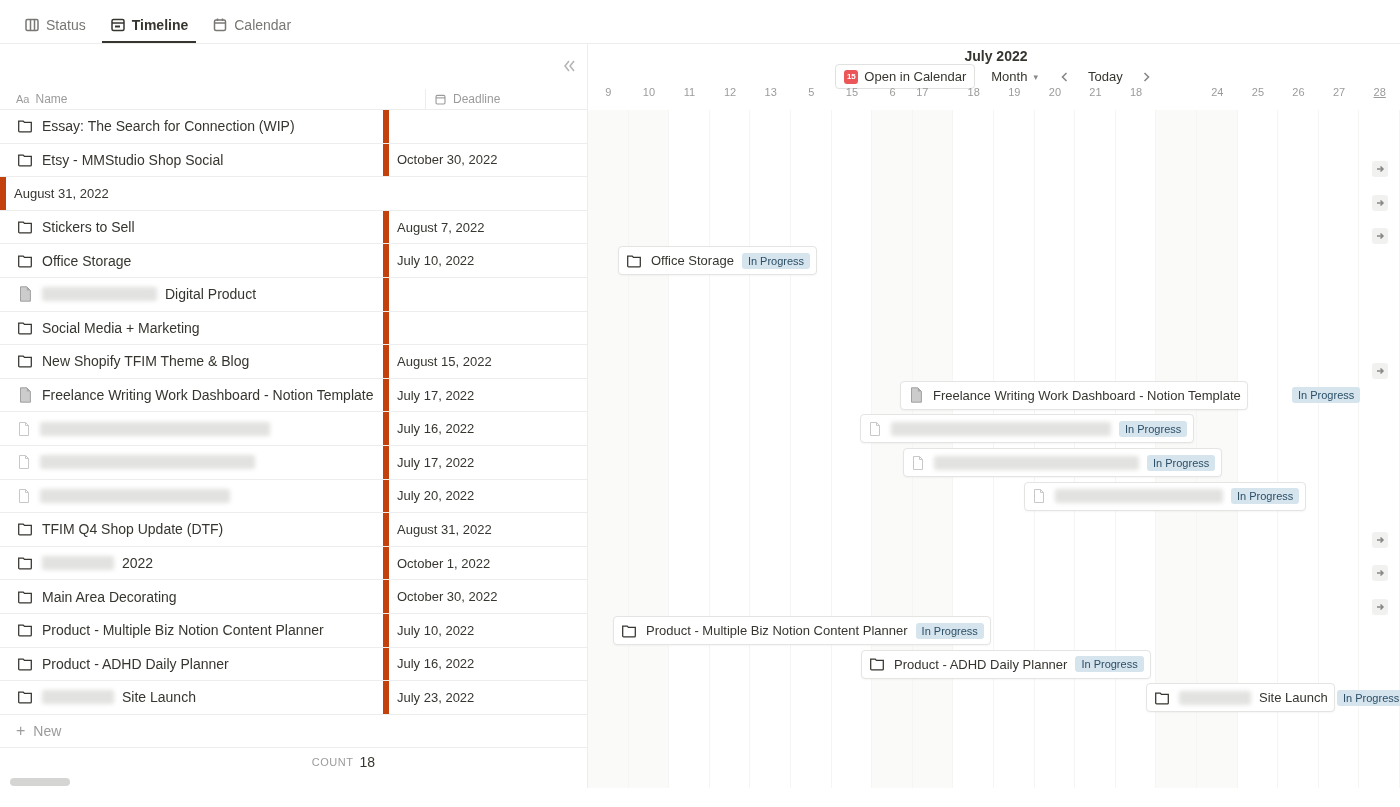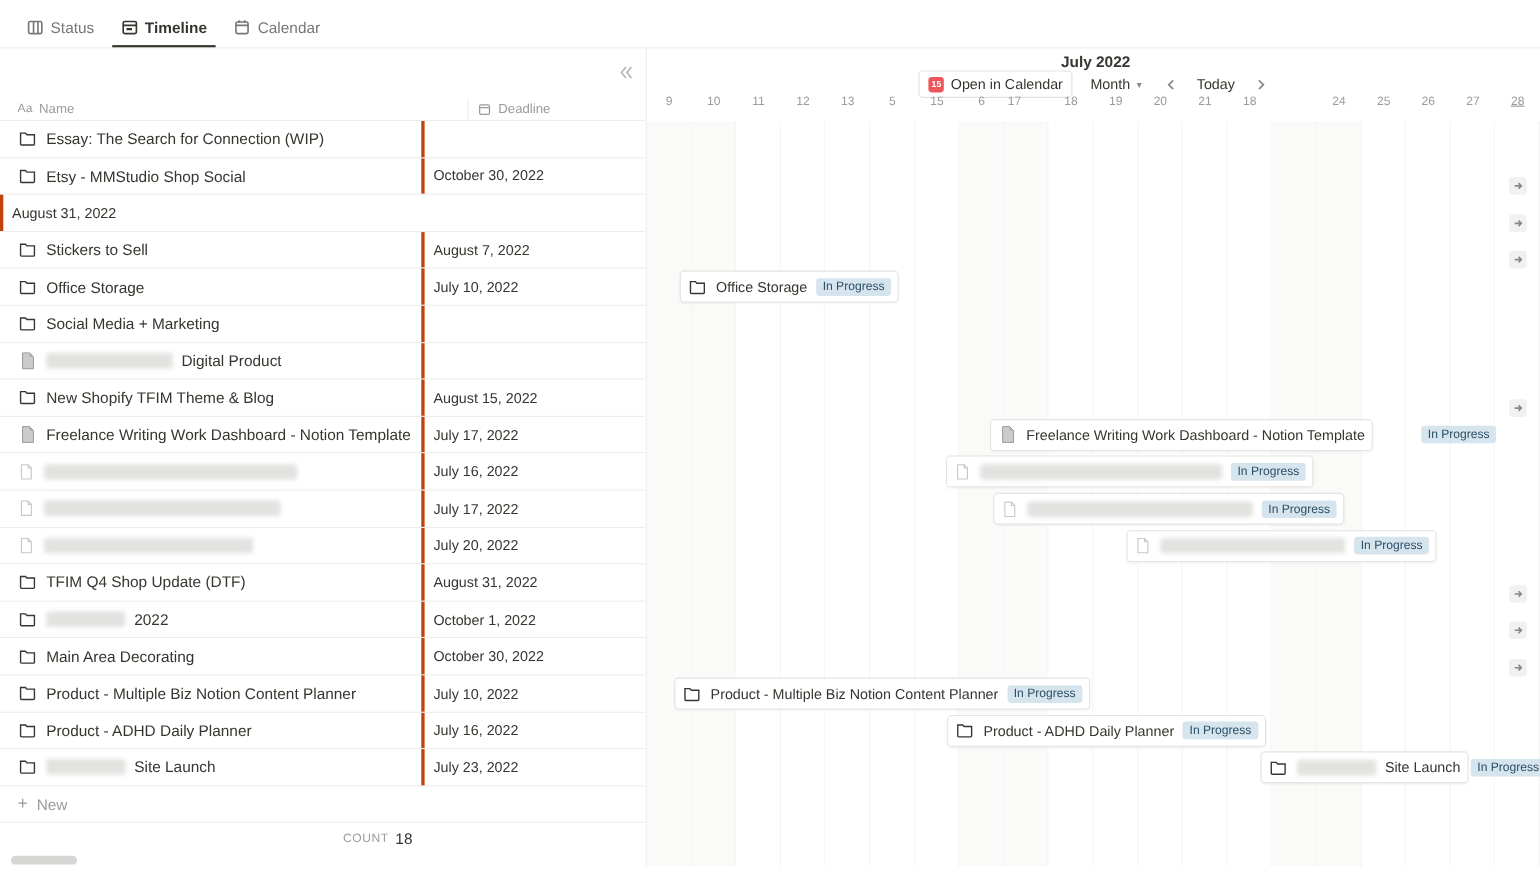--- a/index.html
+++ b/index.html
@@ -159,21 +159,21 @@
     padding-left: 16px;
     display: flex;
     align-items: center;
     gap: 8px;
     overflow: hidden;
     white-space: nowrap;
   }
   .cell-name .txt { overflow: hidden; text-overflow: ellipsis; font-weight: 500; }
   .cell-deadline {
     flex: 1;
-    border-left: 3px solid #c2410c;
+    border-left: 6px solid #c2410c;
     display: flex;
     align-items: center;
     padding-left: 8px;
     font-size: 13px;
     white-space: nowrap;
     overflow: hidden;
   }
   .page-icon { width: 18px; height: 18px; flex-shrink: 0; }
   .doc-icon { width: 16px; height: 16px; flex-shrink: 0; opacity: .8; }
   .blur-box {
@@ -366,36 +366,36 @@
           <div class="cell-name">
             <svg class="page-icon" viewBox="0 0 20 20" fill="none" stroke="#37352f" stroke-width="1.4">
               <path d="M3 4.5h5l1.4 1.6H17v9.4a1 1 0 0 1-1 1H4a1 1 0 0 1-1-1V4.5z"></path>
             </svg>
             <span class="txt">Office Storage</span>
           </div>
           <div class="cell-deadline">July 10, 2022</div>
         </div>
         <div class="row">
           <div class="cell-name">
-            <svg class="page-icon" viewBox="0 0 20 20" fill="none" stroke="#37352f" stroke-width="1.4">
-              <path d="M3 4.5h5l1.4 1.6H17v9.4a1 1 0 0 1-1 1H4a1 1 0 0 1-1-1V4.5z"></path>
-            </svg>
-            <span class="txt">Social Media + Marketing</span>
-          </div>
-          <div class="cell-deadline"></div>
-        </div>
-        <div class="row">
-          <div class="cell-name">
             <svg class="page-icon" viewBox="0 0 20 20" fill="none">
               <path d="M5 2h7l4 4v12H5z" fill="#ccc"></path>
               <path d="M12 2v4h4" fill="#aaa"></path>
               <path d="M5 2h7l4 4v12H5z" fill="none" stroke="#999" stroke-width="1"></path>
             </svg>
             <span class="blur-box" style="width:115px"></span>
             <span class="txt">Digital Product</span>
+          </div>
+          <div class="cell-deadline"></div>
+        </div>
+        <div class="row">
+          <div class="cell-name">
+            <svg class="page-icon" viewBox="0 0 20 20" fill="none" stroke="#37352f" stroke-width="1.4">
+              <path d="M3 4.5h5l1.4 1.6H17v9.4a1 1 0 0 1-1 1H4a1 1 0 0 1-1-1V4.5z"></path>
+            </svg>
+            <span class="txt">Social Media + Marketing</span>
           </div>
           <div class="cell-deadline"></div>
         </div>
         <div class="row">
           <div class="cell-name">
             <svg class="page-icon" viewBox="0 0 20 20" fill="none" stroke="#37352f" stroke-width="1.4">
               <path d="M3 4.5h5l1.4 1.6H17v9.4a1 1 0 0 1-1 1H4a1 1 0 0 1-1-1V4.5z"></path>
             </svg>
             <span class="txt">New Shopify TFIM Theme &amp; Blog</span>
           </div>

